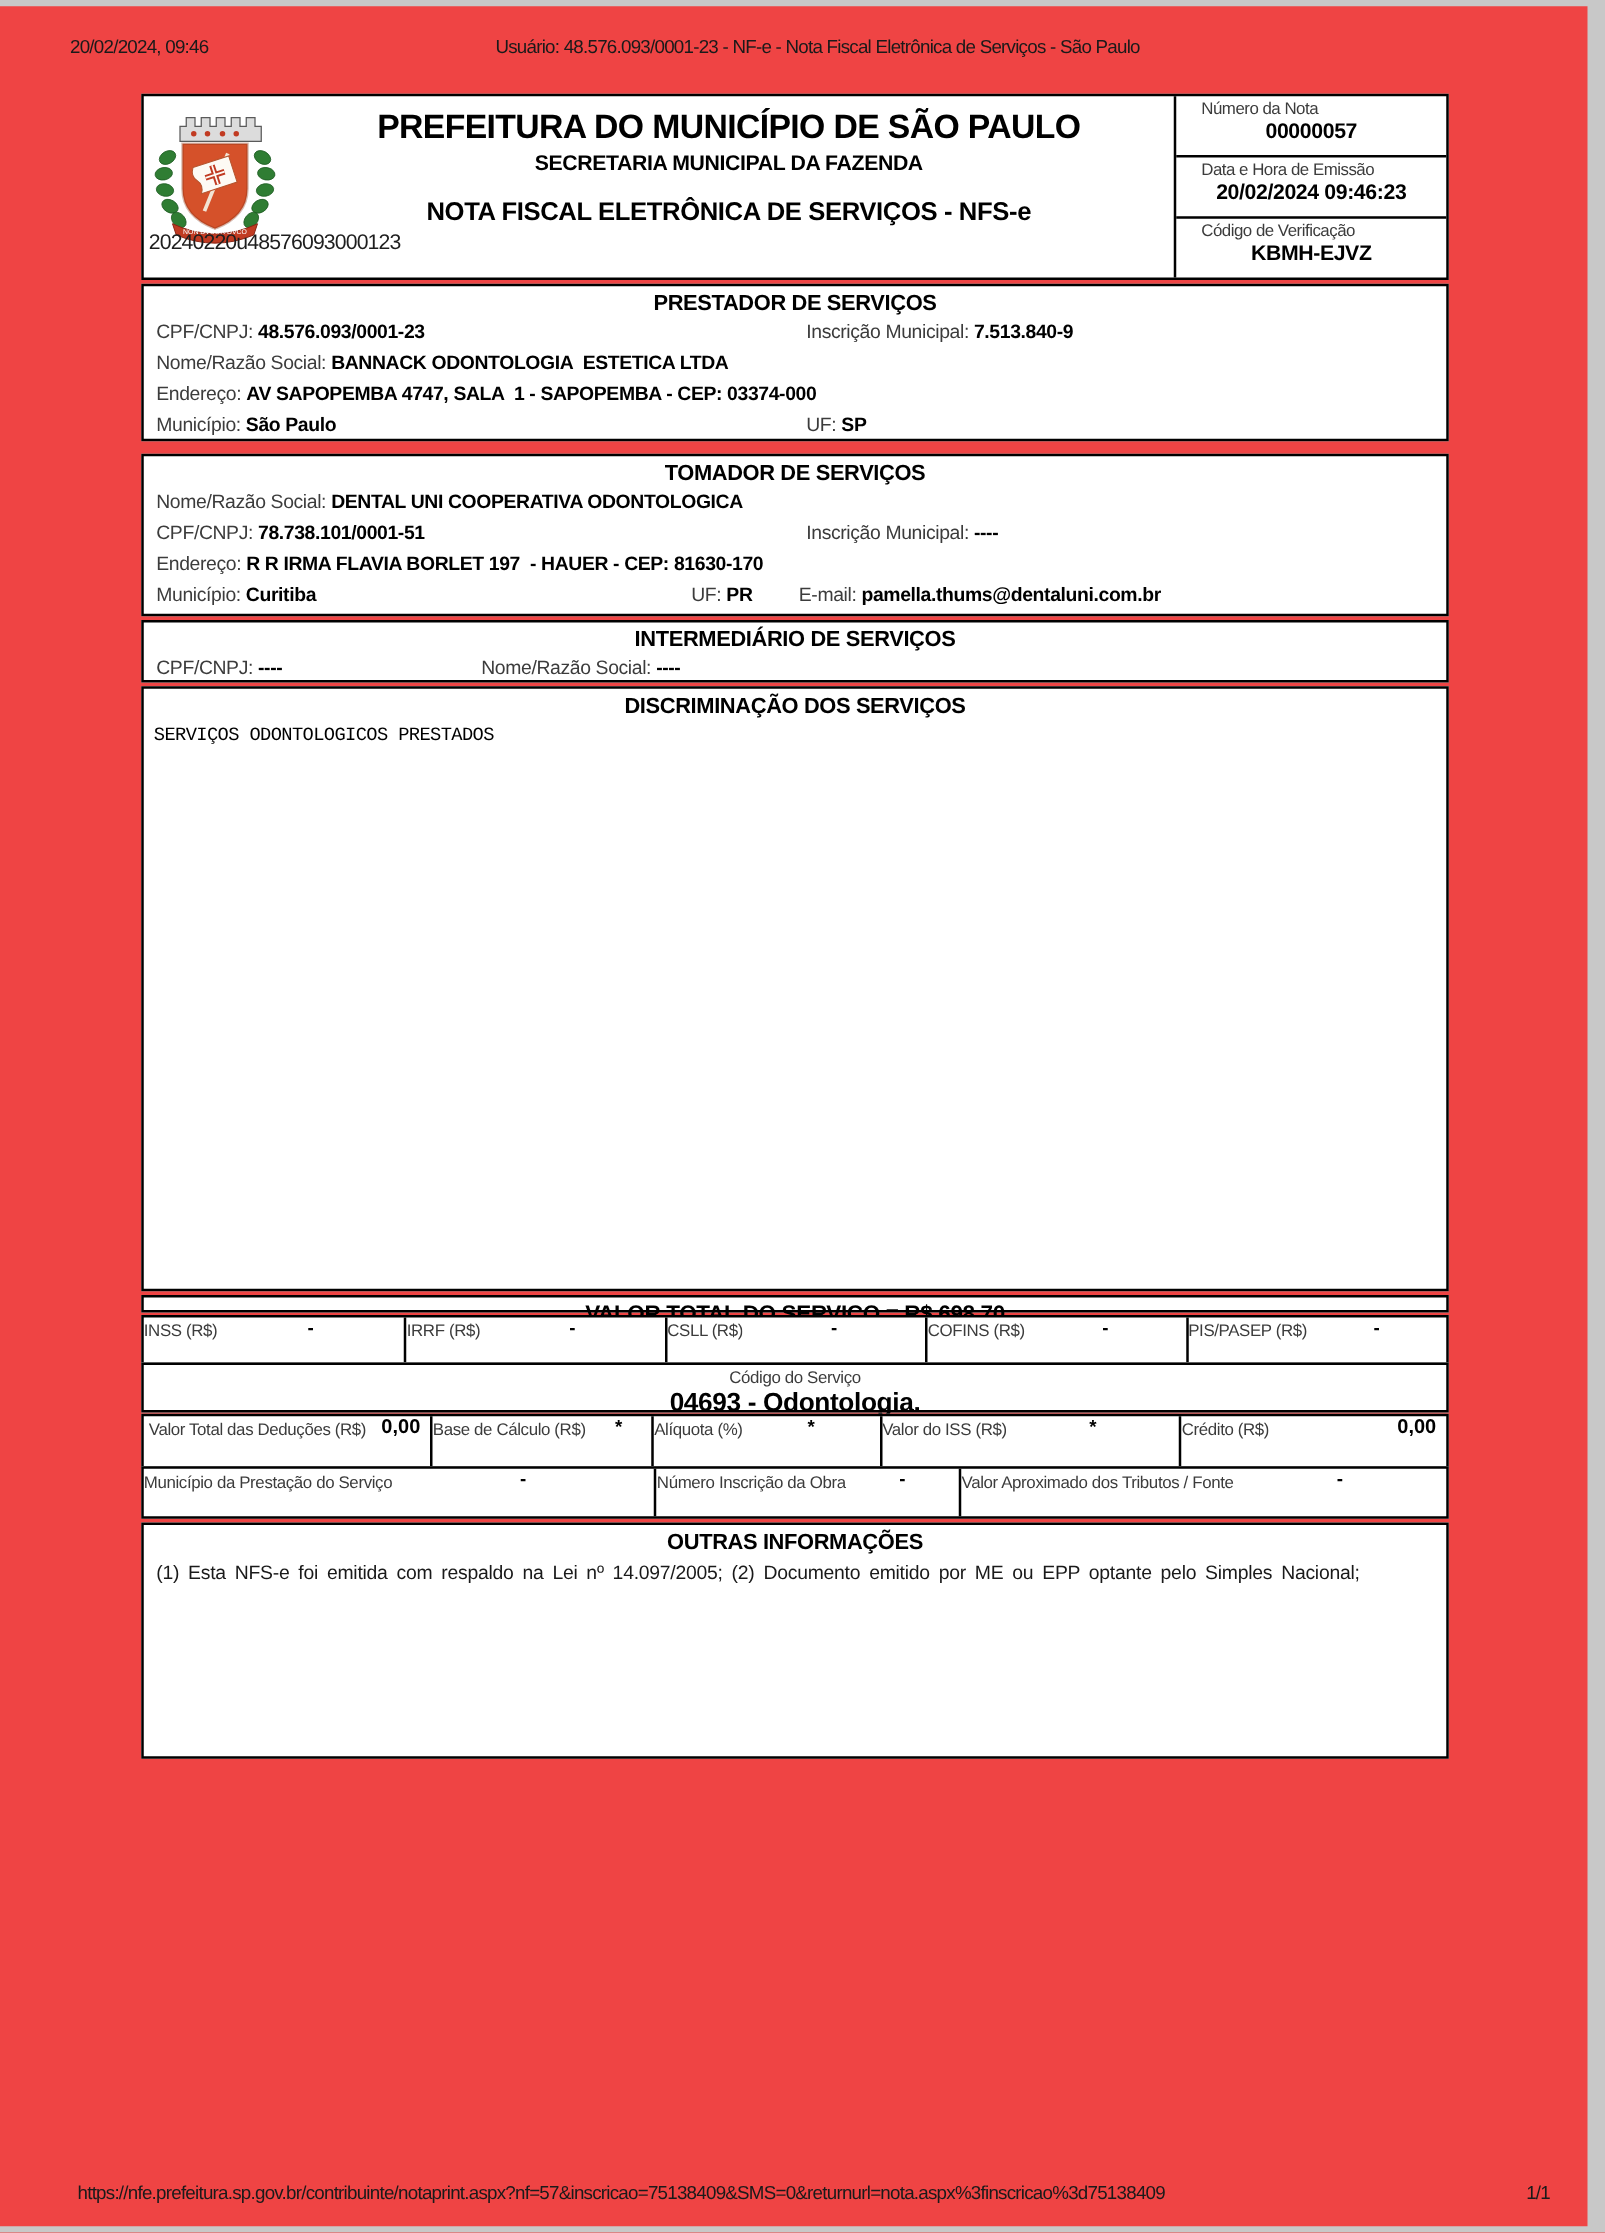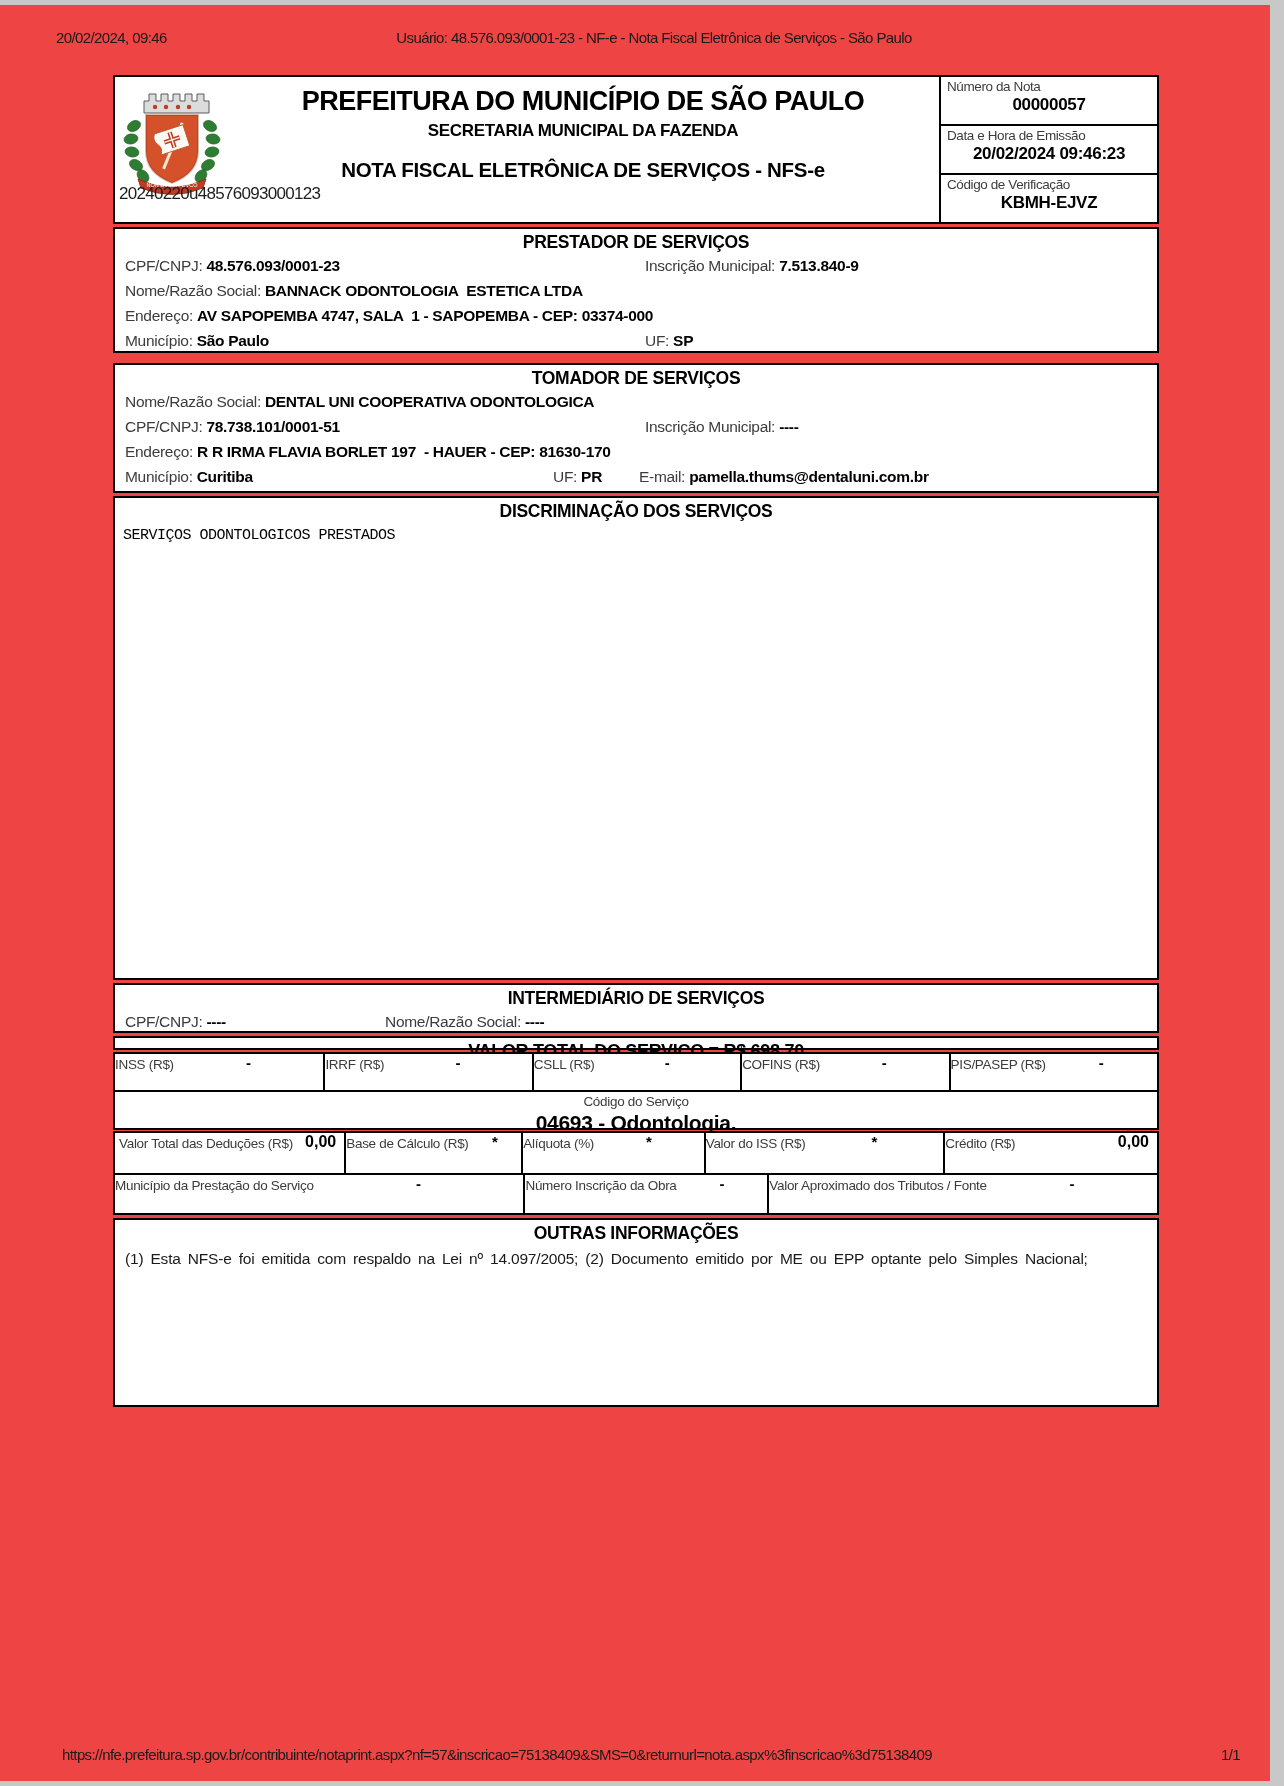--- a/index.html
+++ b/index.html
@@ -36,21 +36,21 @@
   .logo { position:absolute; left:7px; top:4px; width:100px; height:120px; }
   .barcode-num { position:absolute; left:4px; bottom:18px; font-size:17px;
     letter-spacing:-0.7px; color:#1e1e1e; }
   .titles { margin-left:112px; text-align:center; padding-top:9px; }
   .title-city { font-size:27px; font-weight:bold; letter-spacing:-0.5px; }
   .title-secretary { font-size:17px; font-weight:bold; margin-top:4px; letter-spacing:-0.3px; }
   .title-doc { font-size:20.5px; font-weight:bold; margin-top:17px; letter-spacing:-0.3px; }
   .header-right { width:218px; border-left:2px solid #000; display:flex; flex-direction:column; }
   .hr-cell { flex:1; padding:2px 6px 0; }
   .hr-cell + .hr-cell { border-top:2px solid #000; }
-  .hr-label { font-size:13.5px; color:#3c3c3c; letter-spacing:-0.4px; }
+  .hr-label { font-size:13.5px; color:#3c3c3c; letter-spacing:-0.4px;margin-left:14px; }
   .hr-value { font-size:17px; font-weight:bold; text-align:center; letter-spacing:-0.3px; margin-top:1px; }
 
   
   .sec-title { text-align:center; font-weight:bold; font-size:17.5px;
     padding-top:3px; letter-spacing:-0.3px; }
   .row { position:relative; padding:0 10px; line-height:25px; font-size:15.5px;
     letter-spacing:-0.3px; white-space:nowrap; }
   .lbl { color:#3c3c3c; }
   .val { font-weight:bold; white-space:pre-wrap; }
   .pos { position:absolute; top:0; }
@@ -220,37 +220,37 @@
           <span class="lbl">UF:</span>
           <span class="val">PR</span>
         </span>
         <span class="pos" style="left:524px;">
           <span class="lbl">E-mail:</span>
           <span class="val">pamella.thums@dentaluni.com.br</span>
         </span>
       </div>
     </div>
 
-    <div class="box discriminacao-box">
-      <div class="sec-title">DISCRIMINAÇÃO DOS SERVIÇOS</div>
-      <div class="disc-content">SERVIÇOS ODONTOLOGICOS PRESTADOS</div>
-    </div>
-
     <div class="box intermediario-box">
       <div class="sec-title">INTERMEDIÁRIO DE SERVIÇOS</div>
       <div class="row">
         <span class="lbl">CPF/CNPJ:</span>
         <span class="val">----</span>
         <span class="pos" style="left:270px;">
           <span class="lbl">Nome/Razão Social:</span>
           <span class="val">----</span>
         </span>
       </div>
     </div>
 
+    <div class="box discriminacao-box">
+      <div class="sec-title">DISCRIMINAÇÃO DOS SERVIÇOS</div>
+      <div class="disc-content">SERVIÇOS ODONTOLOGICOS PRESTADOS</div>
+    </div>
+
     <div class="box valor-bar">VALOR TOTAL DO SERVIÇO = R$ 698,70</div>
 
     <div class="box ttable tax-box">
       <div class="tcol w20">
         <div class="thead">INSS (R$)</div>
         <div class="tval">-</div>
       </div>
       <div class="tcol w20">
         <div class="thead">IRRF (R$)</div>
         <div class="tval">-</div>

